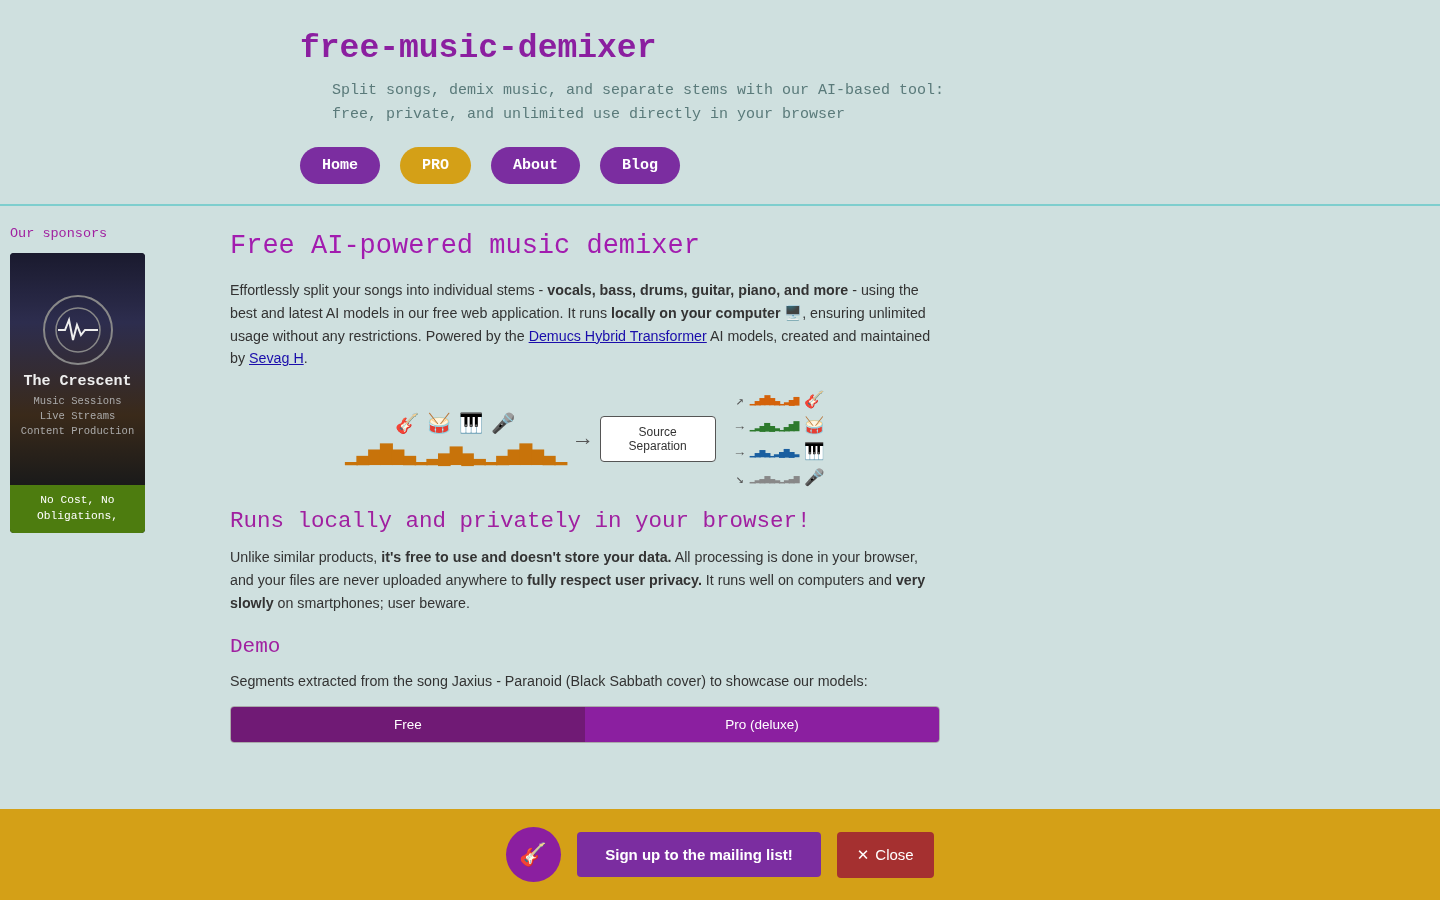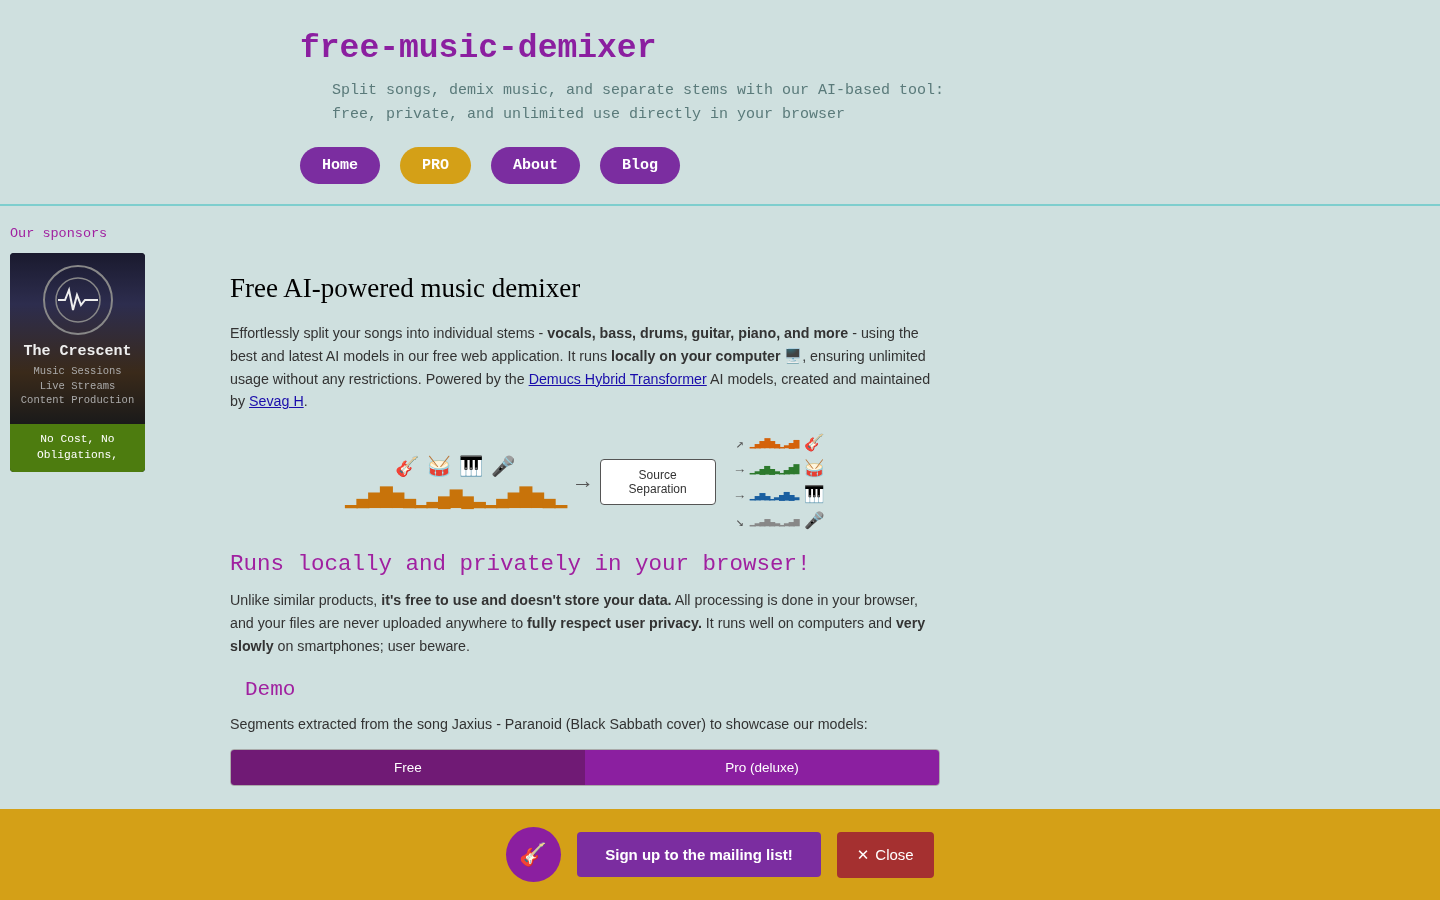--- a/index.html
+++ b/index.html
@@ -71,21 +71,21 @@
     }
     .sponsor-card {
       background: #1a1a2e;
       color: white;
       width: 135px;
       border-radius: 4px;
       overflow: hidden;
     }
     .sponsor-img {
       width: 135px;
-      height: 171px;
+      height: 232px;
       background: linear-gradient(180deg, #1a1a2e 0%, #2d2d4e 30%, #3a2a1a 70%, #1a1a1a 100%);
       display: flex;
       flex-direction: column;
       align-items: center;
       justify-content: center;
       position: relative;
     }
     .sponsor-circle {
       width: 70px;
       height: 70px;
@@ -121,26 +121,25 @@
       line-height: 1.4;
     }
 
     
     #content {
       flex: 1;
       padding: 25px 60px 25px 30px;
       max-width: 800px;
     }
     #content h2.main-title {
-      font-family: Liberation Serif, serif;
-      color: #000000;
+      font-family: Liberation Mono, monospace;
+      color: #a21caf;
       font-size: 1.8em;
       font-weight: normal;
       margin-bottom: 18px;
-      margin-top: 42px;
     }
     #content p {
       font-family: Arial, sans-serif;
       font-size: 0.95em;
       line-height: 1.6;
       color: #333;
       margin-bottom: 14px;
     }
     #content p a {
       color: #1a0dab;
@@ -151,21 +150,21 @@
       color: #a020a0;
       font-size: 1.5em;
       font-weight: normal;
       margin: 20px 0 12px;
     }
     #content h3.demo-title {
       font-family: 'Courier New', monospace;
       color: #a020a0;
       font-size: 1.4em;
       font-weight: normal;
-      margin: 20px 15px 12px;
+      margin: 20px 0 12px;
     }
 
     
     .diagram {
       display: flex;
       align-items: center;
       justify-content: center;
       margin: 20px 0;
       gap: 10px;
     }

